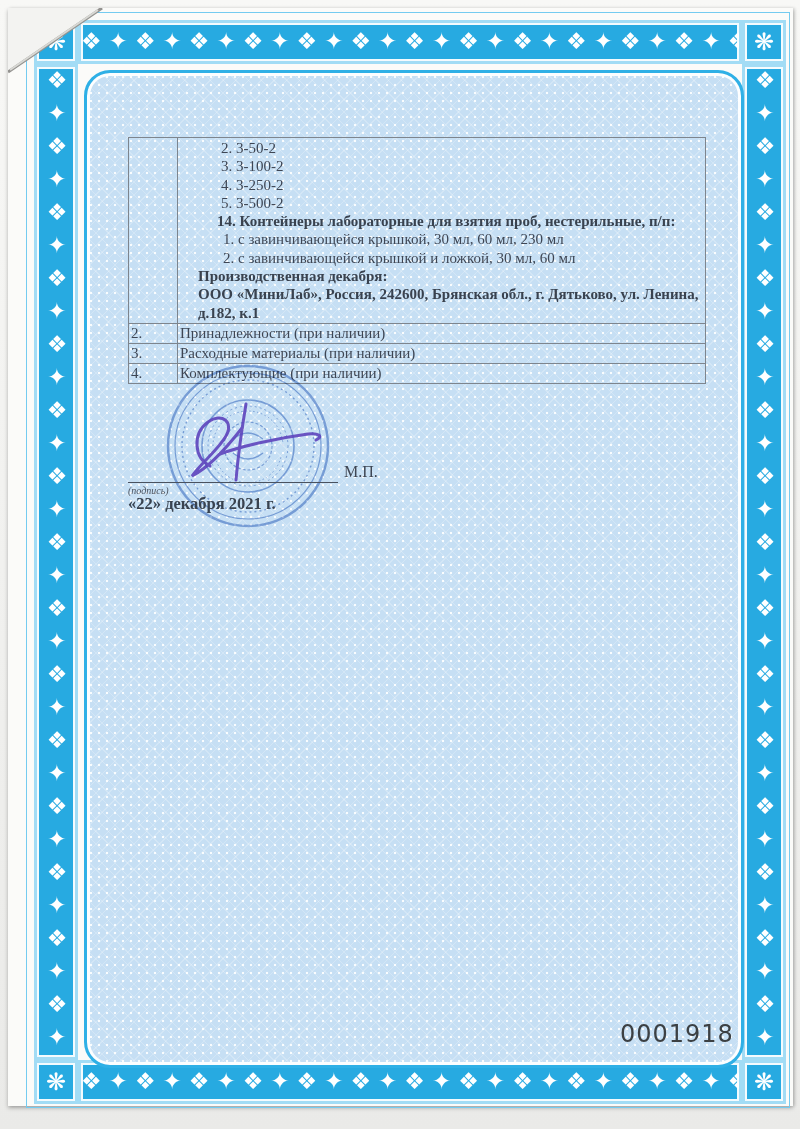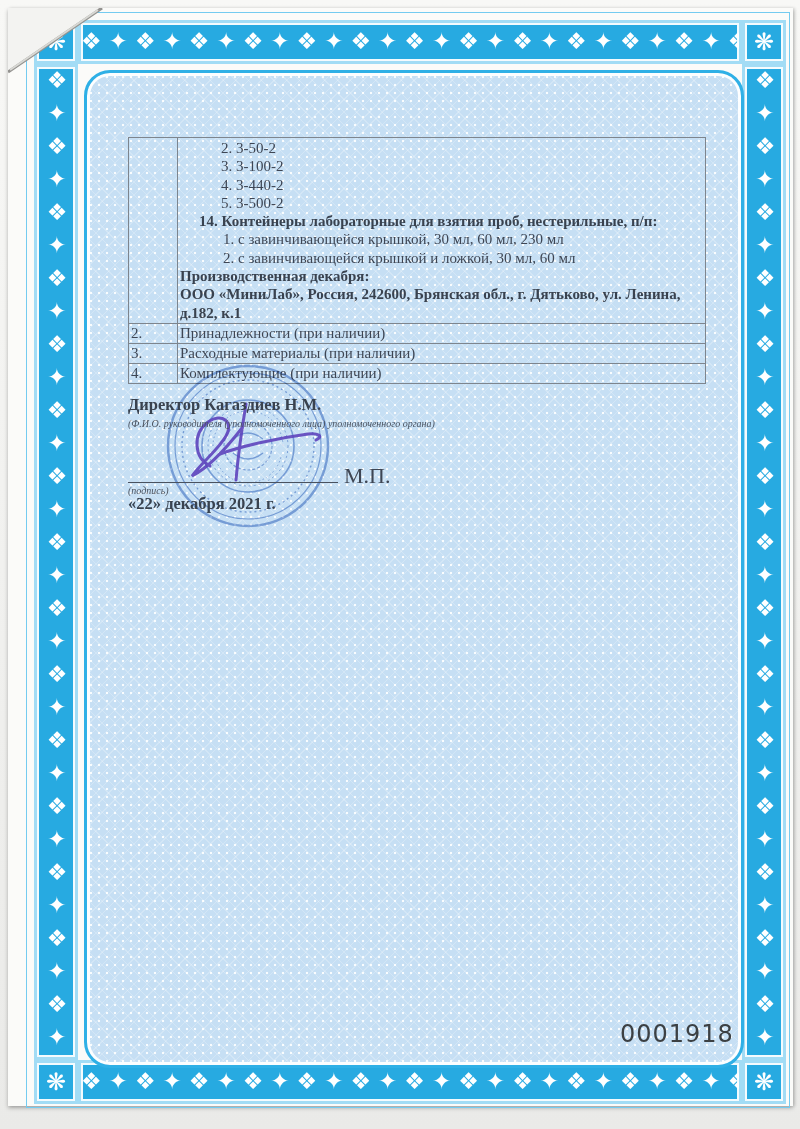--- a/index.html
+++ b/index.html
@@ -60,28 +60,28 @@
     font-size:15px;color:#3e4654;
   }
   table.cert td{border:1px solid #7e858d;vertical-align:top;padding:1px 2px;}
   td.num{width:44px;padding-left:12px;}
   td.lbl{padding-left:8px;margin-top:12px;}
   .bigcell{padding:2px 2px 3px 2px;}
   .line{line-height:18.3px;white-space:nowrap;}
   .ind-item{padding-left:41px;}
   .ind-14{padding-left:19px;}
   .ind-sub{padding-left:43px;}
-  .bold{font-weight:bold;color:#39424f;}
+  .bold{font-weight:bold;color:#39424f;margin-left:18px;}
   .simple-row{height:20px;line-height:17px;}
   .sig-block{position:absolute;left:120px;top:387px;width:460px;}
   .director{font-size:16.5px;font-weight:bold;color:#39424f;}
   .caption{font-size:10px;font-style:italic;color:#4a525f;margin-top:3px;}
   .sig-line{position:absolute;left:120px;top:474px;width:210px;border-top:1px solid #4a525f;}
   .podpis{position:absolute;left:120px;top:477px;font-size:10px;font-style:italic;color:#4a525f;}
-  .mp{position:absolute;left:336px;top:455px;font-size:22px;color:#3e4654;}
+  .mp{position:absolute;left:336px;top:455px;font-size:16px;color:#3e4654;}
   .date-line{position:absolute;left:120px;top:486px;font-size:16.5px;font-weight:bold;color:#39424f;}
   .serial{
     position:absolute;left:612px;top:1012px;
     font-family:"DejaVu Sans", sans-serif;font-size:24px;letter-spacing:1px;color:#3c4043;
   }
   .stamp{position:absolute;left:145px;top:345px;width:190px;height:190px;opacity:.6;mix-blend-mode:multiply;}
   .signature{position:absolute;left:150px;top:380px;width:200px;height:110px;}
   .fold{position:absolute;left:0;top:0;width:120px;height:90px;}
 </style>
 </head>
@@ -108,21 +108,21 @@
 
     <div class="content">
 
       <table class="cert">
         <tbody>
             <tr>
           <td class="num"></td>
           <td class="bigcell">
             <div class="line ind-item">2. 3-50-2</div>
             <div class="line ind-item">3. 3-100-2</div>
-            <div class="line ind-item">4. 3-440-2</div>
+            <div class="line ind-item">4. 3-250-2</div>
             <div class="line ind-item">5. 3-500-2</div>
             <div class="line ind-14 bold">14. Контейнеры лабораторные для взятия проб, нестерильные, п/п:</div>
             <div class="line ind-sub">1. с завинчивающейся крышкой, 30 мл, 60 мл, 230 мл</div>
             <div class="line ind-sub">2. с завинчивающейся крышкой и ложкой, 30 мл, 60 мл</div>
             <div class="line bold">Производственная декабря:</div>
             <div class="line bold">ООО «МиниЛаб», Россия, 242600, Брянская обл., г. Дятьково, ул. Ленина,</div>
             <div class="line bold">д.182, к.1</div>
           </td>
         </tr>
         <tr class="simple-row">
@@ -155,24 +155,20 @@
       </svg>
 
       <svg class="signature" viewBox="0 0 200 110">
         <g fill="none" stroke="#5e44bd" stroke-width="3" stroke-linecap="round" opacity="0.9">
           <path d="M52,78 C36,70 34,46 50,34 C64,24 76,34 68,48 C60,62 44,74 34,88 C50,80 70,58 84,40"></path>
           <path d="M88,16 C84,40 80,68 78,92"></path>
           <path d="M62,66 C84,58 120,50 150,46 C160,45 166,48 158,52"></path>
         </g>
       </svg>
 
-      <div class="sig-block">
-        <div class="director">Директор Кагаздиев Н.М.</div>
-        <div class="caption">(Ф.И.О. руководителя (уполномоченного лица) уполномоченного органа)</div>
-      </div>
       <div class="sig-line"></div>
       <div class="podpis">(подпись)</div>
       <div class="mp">М.П.</div>
       <div class="date-line">«22» декабря 2021 г.</div>
 
       <div class="serial">0001918</div>
     </div>
 
     <svg class="fold" viewBox="0 0 120 90">
       <polygon points="0,0 94,0 0,64" fill="#f3f3f1"></polygon>

